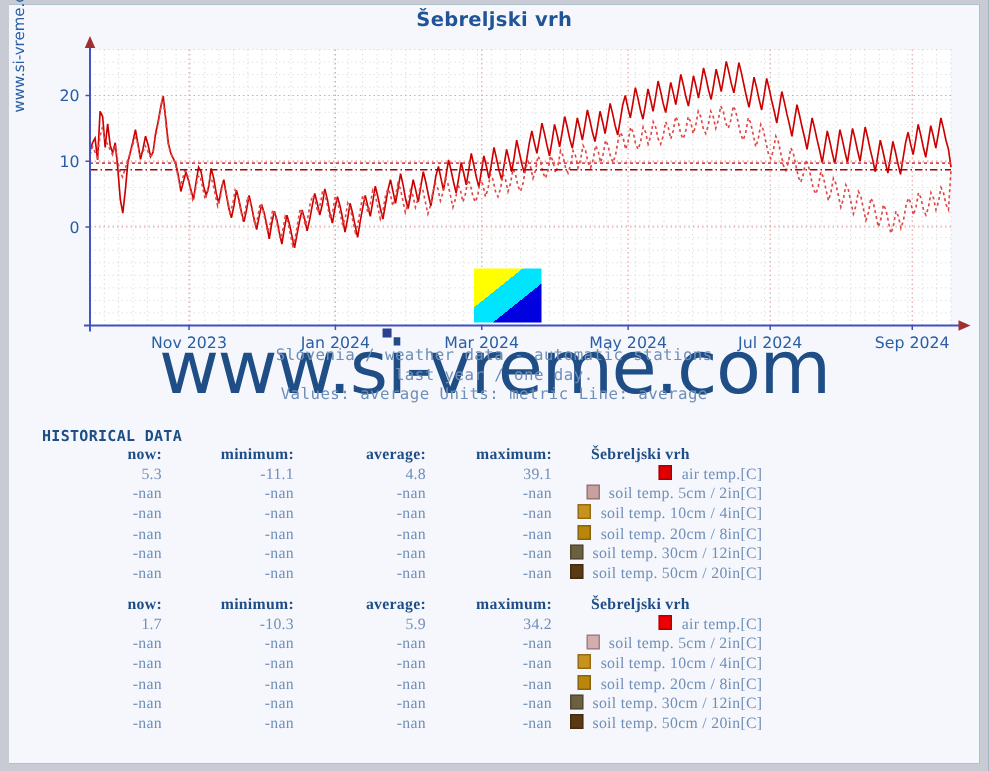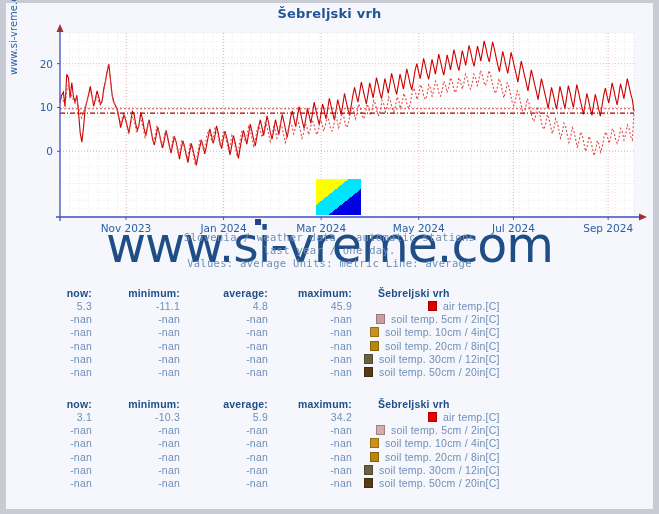--- a/index.html
+++ b/index.html
@@ -79,23 +79,23 @@
   .data-block{position:absolute;left:0;right:0;}
   .dt-hist{top:283px;}
   .dt-curr{top:394px;}
   .sec-title{
     font-family:"DejaVu Sans Mono","Liberation Mono",monospace;
     font-size:10px;font-weight:bold;color:#1F4E87;
     padding-left:22px;letter-spacing:.2px;
   }
   table.dtable{
     border-collapse:collapse;
-    font-family:Liberation Sans, sans-serif;
+    font-family:Liberation Serif, serif;
     font-size:10.5px;
-    margin-left:0;
+    margin-left:16px;
   }
   table.dtable th{
     font-weight:bold;color:#1F4E87;
     text-align:right;padding:1px 0 1px 0;
     letter-spacing:.2px;
   }
   table.dtable td{
     color:#6F8FB8;text-align:right;padding:0;
     letter-spacing:.2px;
     line-height:13.2px;
@@ -253,36 +253,37 @@
 
     <div class="brand-square"></div>
 
     <div class="watermark">www.si-vreme.com</div>
 
     <div class="sub sub1">Slovenia / weather data - automatic stations</div>
     <div class="sub sub3">Values: average  Units: metric  Line: average</div>
     <div class="sub sub2">last year / one day.</div>
 
     <div class="data-block dt-hist">
+      <div class="sec-title">HISTORICAL DATA</div>
       <table class="dtable">
         <thead>
           <tr>
             <th class="c-now">now:</th>
             <th class="c-min">minimum:</th>
             <th class="c-avg">average:</th>
             <th class="c-max">maximum:</th>
             <th class="c-name stat-hdr-name">Šebreljski vrh</th>
           </tr>
         </thead>
         <tbody>
             <tr>
               <td class="c-now">5.3</td>
               <td class="c-min">-11.1</td>
               <td class="c-avg">4.8</td>
-              <td class="c-max">45.9</td>
+              <td class="c-max">39.1</td>
               <td class="c-name"><span class="swatch" style="background: rgb(224, 0, 0);"></span><span class="series-name">air temp.[C]</span></td>
             </tr>
             <tr>
               <td class="c-now">-nan</td>
               <td class="c-min">-nan</td>
               <td class="c-avg">-nan</td>
               <td class="c-max">-nan</td>
               <td class="c-name"><span class="swatch" style="background: rgb(200, 160, 160);"></span><span class="series-name">soil temp. 5cm / 2in[C]</span></td>
             </tr>
             <tr>
@@ -323,21 +324,21 @@
           <tr>
             <th class="c-now">now:</th>
             <th class="c-min">minimum:</th>
             <th class="c-avg">average:</th>
             <th class="c-max">maximum:</th>
             <th class="c-name stat-hdr-name">Šebreljski vrh</th>
           </tr>
         </thead>
         <tbody>
             <tr>
-              <td class="c-now">3.1</td>
+              <td class="c-now">1.7</td>
               <td class="c-min">-10.3</td>
               <td class="c-avg">5.9</td>
               <td class="c-max">34.2</td>
               <td class="c-name"><span class="swatch" style="background: rgb(238, 0, 0);"></span><span class="series-name">air temp.[C]</span></td>
             </tr>
             <tr>
               <td class="c-now">-nan</td>
               <td class="c-min">-nan</td>
               <td class="c-avg">-nan</td>
               <td class="c-max">-nan</td>

